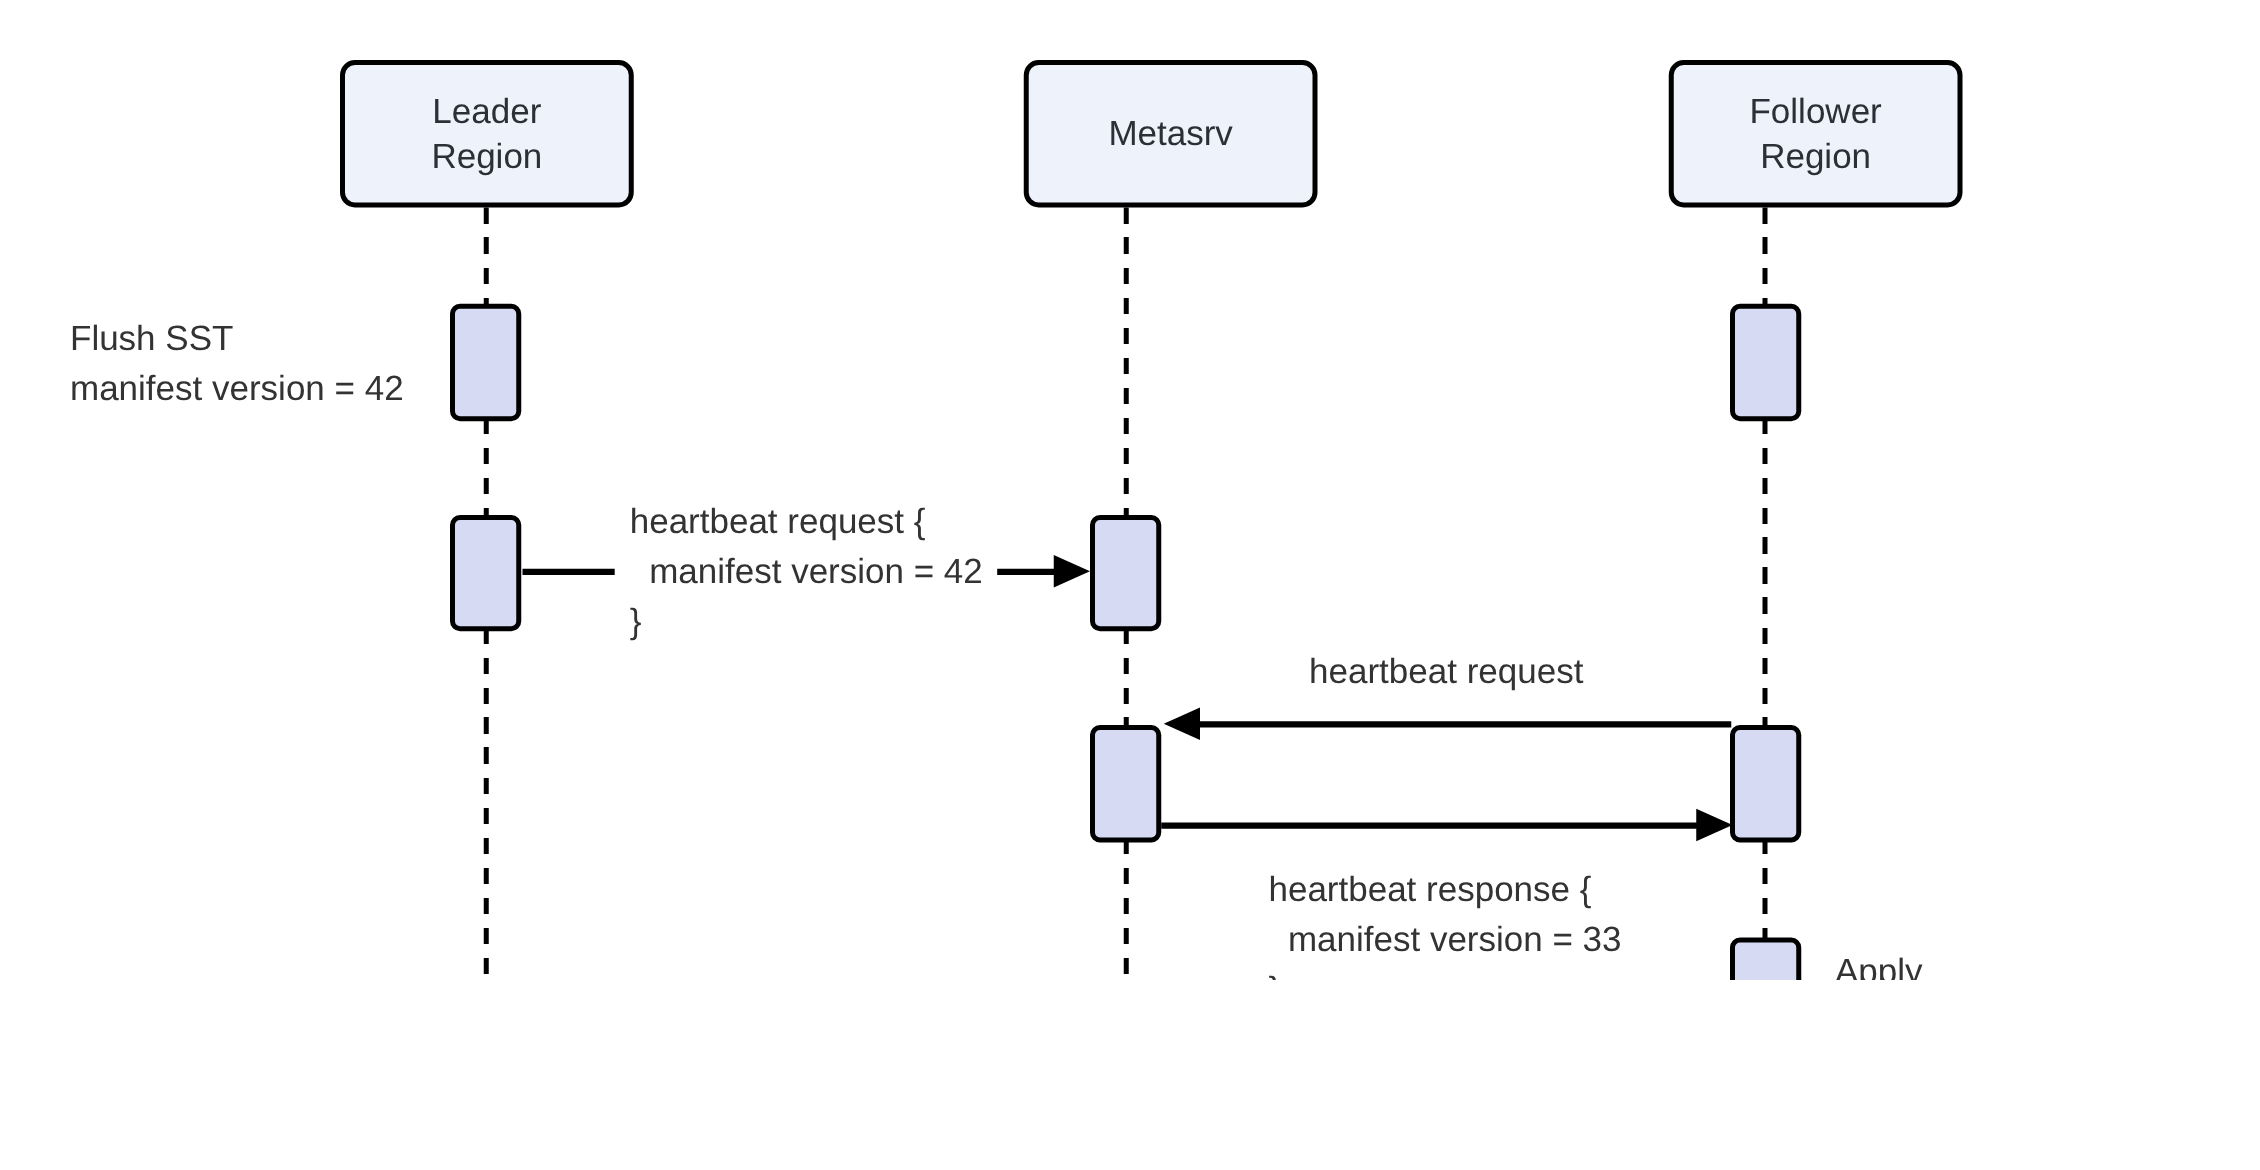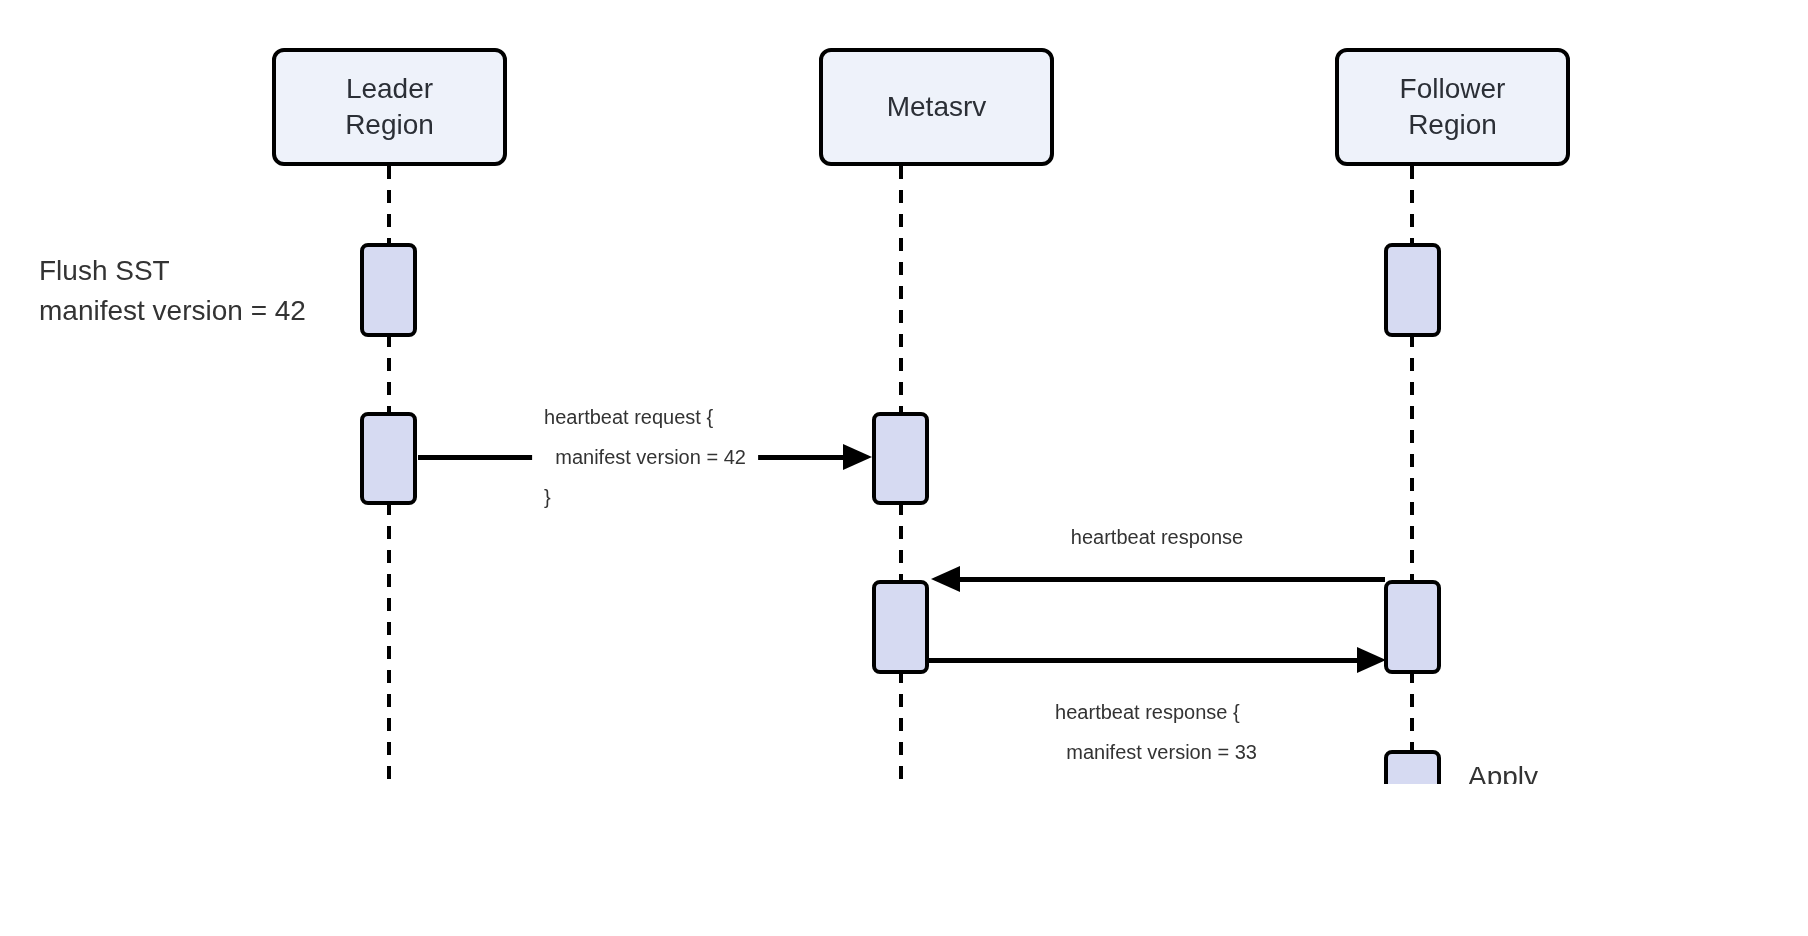--- a/index.html
+++ b/index.html
@@ -84,21 +84,21 @@
   }
   .head-right { border-left: 29px solid #000000; }
   .head-left  { border-right: 29px solid #000000; }
   .head-1 { left: 843px;  top: 444px; }
   .head-2 { left: 931px;  top: 566px; }
   .head-3 { left: 1357px; top: 647px; }
 
   
   .msg-label {
     position: absolute;
-    font-size: 20px;
+    font-size: 28px;
     line-height: 40px;
     color: #333333;
     white-space: pre;
     text-align: left;
   }
   .label-1 {
     left: 645px; top: 457px;
     transform: translate(-50%, -50%);
     background: #ffffff;
     padding: 2px 12px;
@@ -114,21 +114,21 @@
 
   
   .annotation {
     position: absolute;
     font-size: 28px;
     line-height: 40px;
     color: #333333;
     white-space: pre;
     transform: translateY(-50%);
   }
-  .ann-flush   { left: 39px;   top: 291px; }
+  .ann-flush   { left: 56px;   top: 291px; }
   .ann-v41     { left: 1483px; top: 291px; }
   .ann-apply   { left: 1468px; top: 797px; }
 </style>
 </head>
 <body>
 
 <div class="canvas">
 
   <div class="participant p-leader">Leader
 Region</div>
@@ -149,21 +149,21 @@
   <div class="activation act-f3"></div>
 
   <div class="msg-line line-1"></div>
   <div class="arrowhead head-right head-1"></div>
   <div class="msg-label label-1">heartbeat request {
   manifest version = 42
 }</div>
 
   <div class="msg-line line-2"></div>
   <div class="arrowhead head-left head-2"></div>
-  <div class="msg-label label-2">heartbeat response</div>
+  <div class="msg-label label-2">heartbeat request</div>
 
   <div class="msg-line line-3"></div>
   <div class="arrowhead head-right head-3"></div>
   <div class="msg-label label-3">heartbeat response {
   manifest version = 33
 }</div>
 
   <div class="annotation ann-flush">Flush SST
 manifest version = 42</div>
   <div class="annotation ann-apply">Apply

